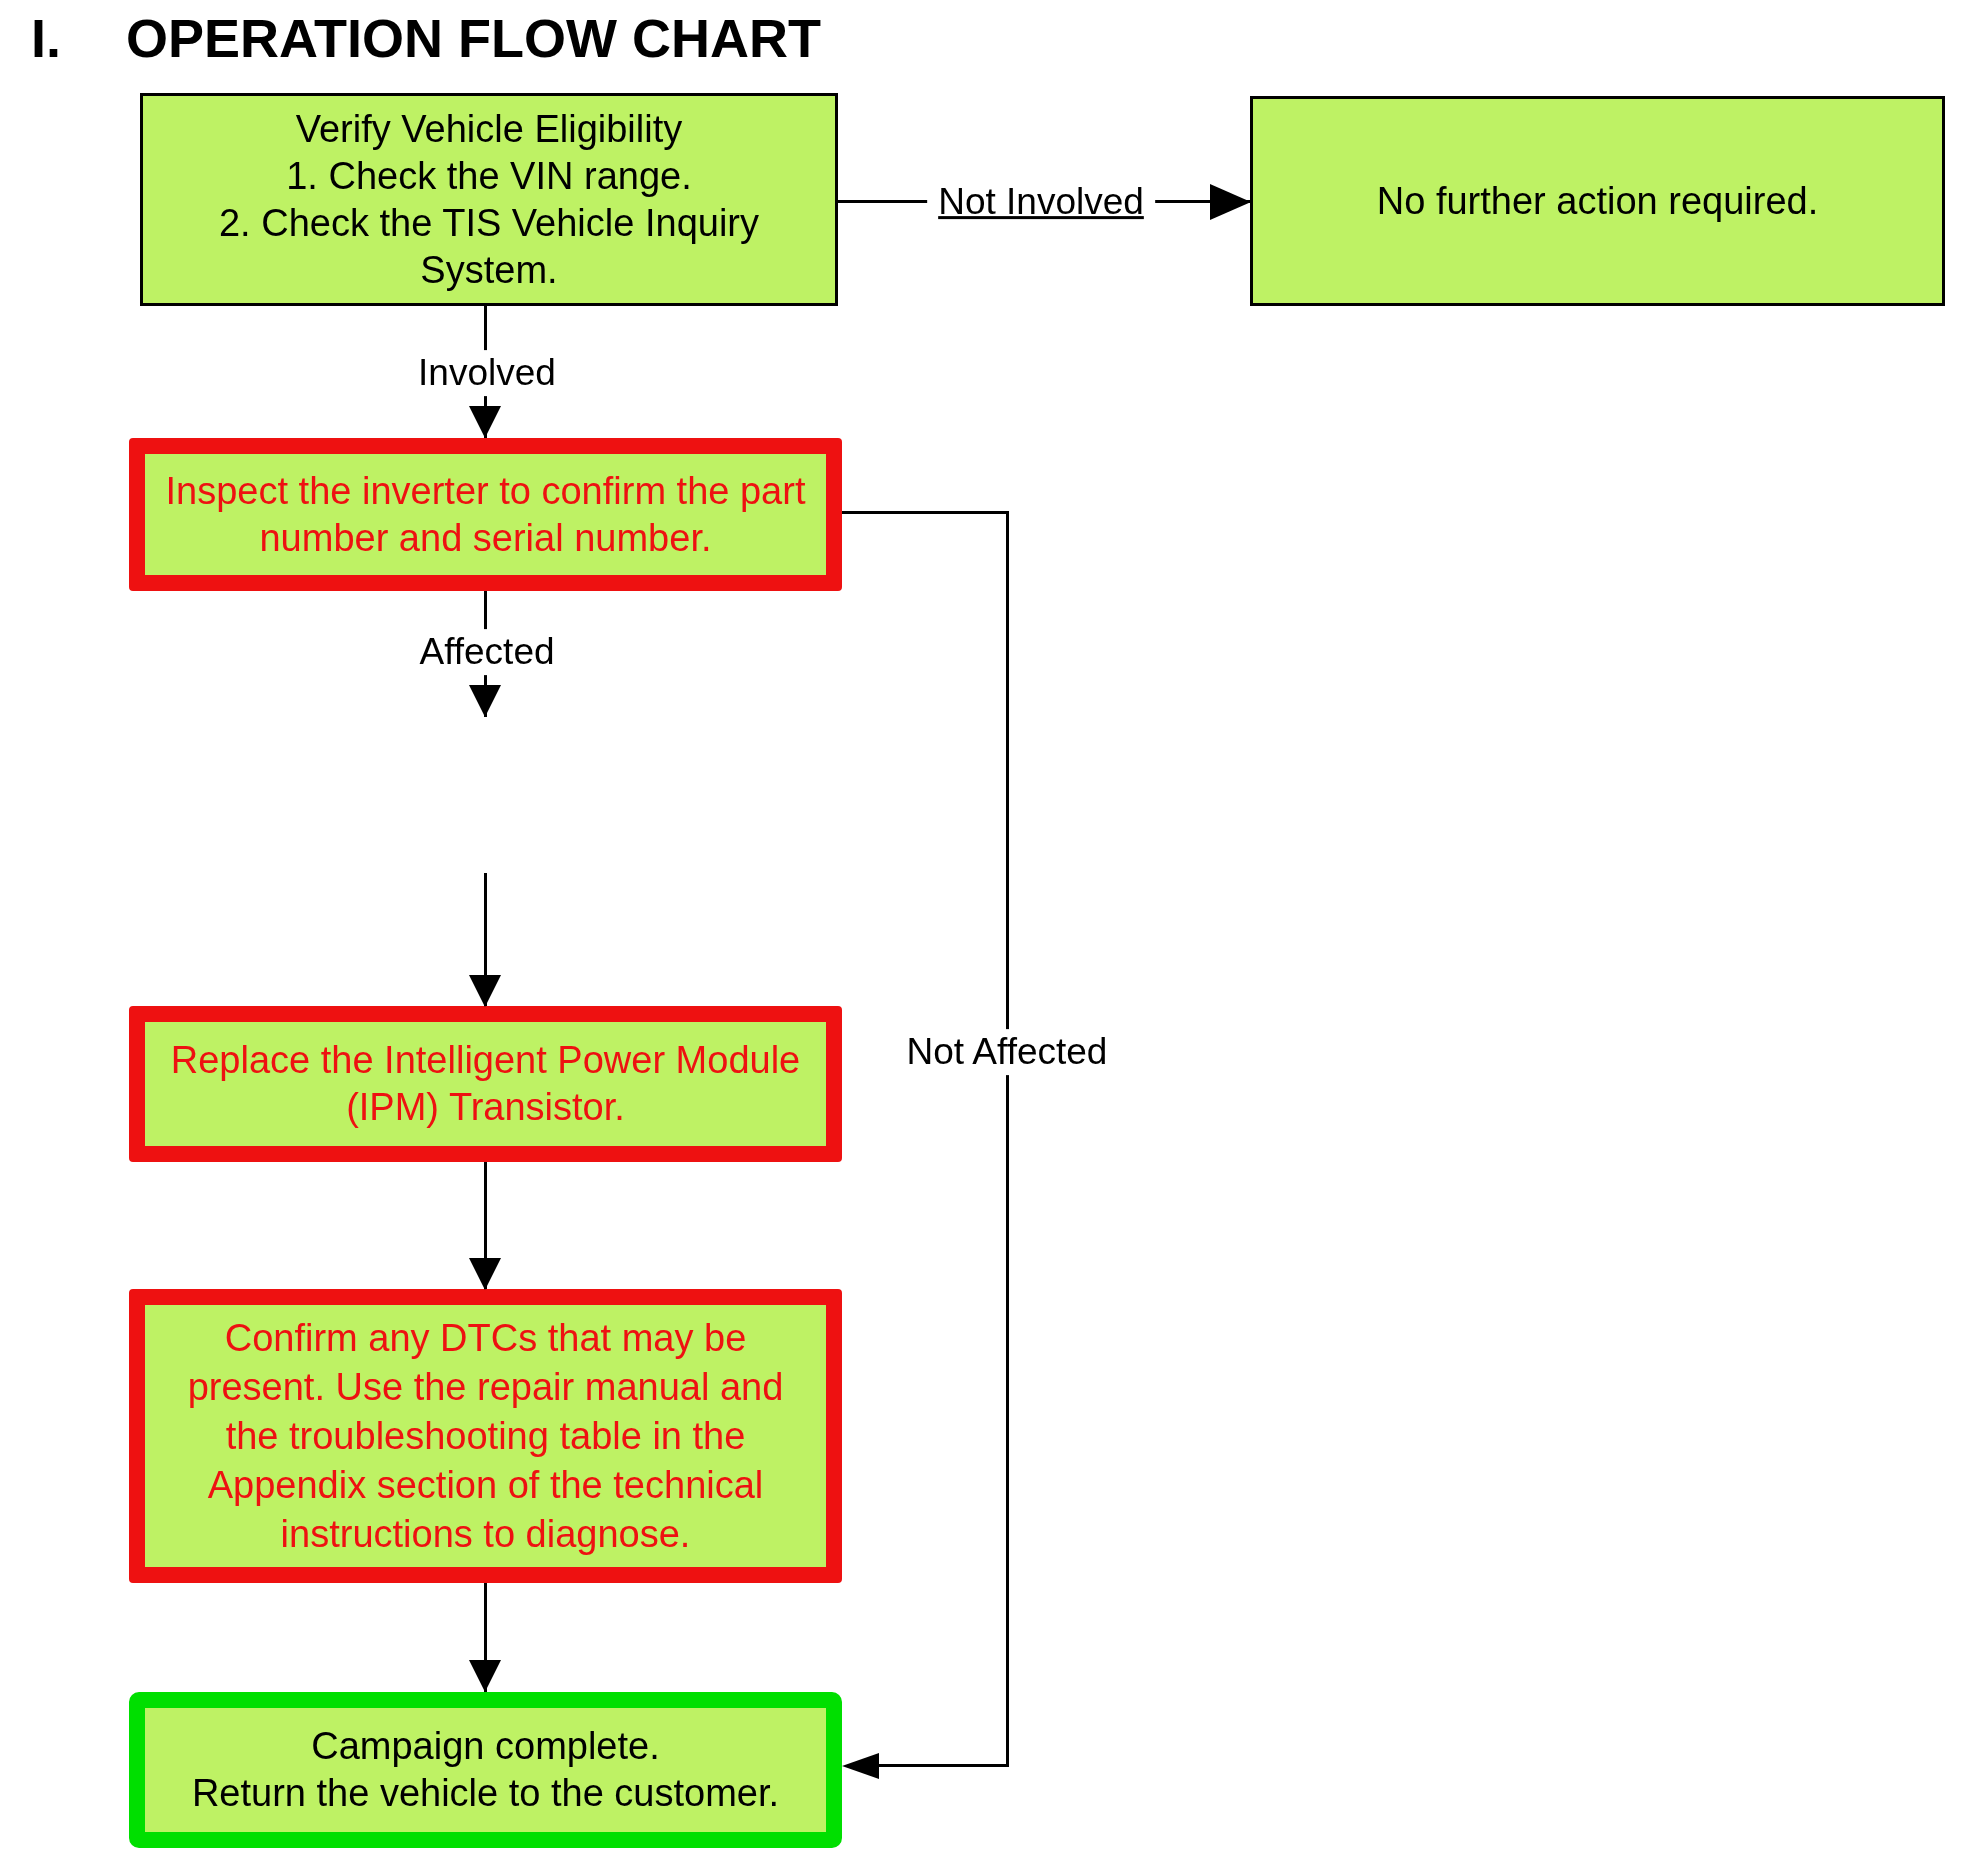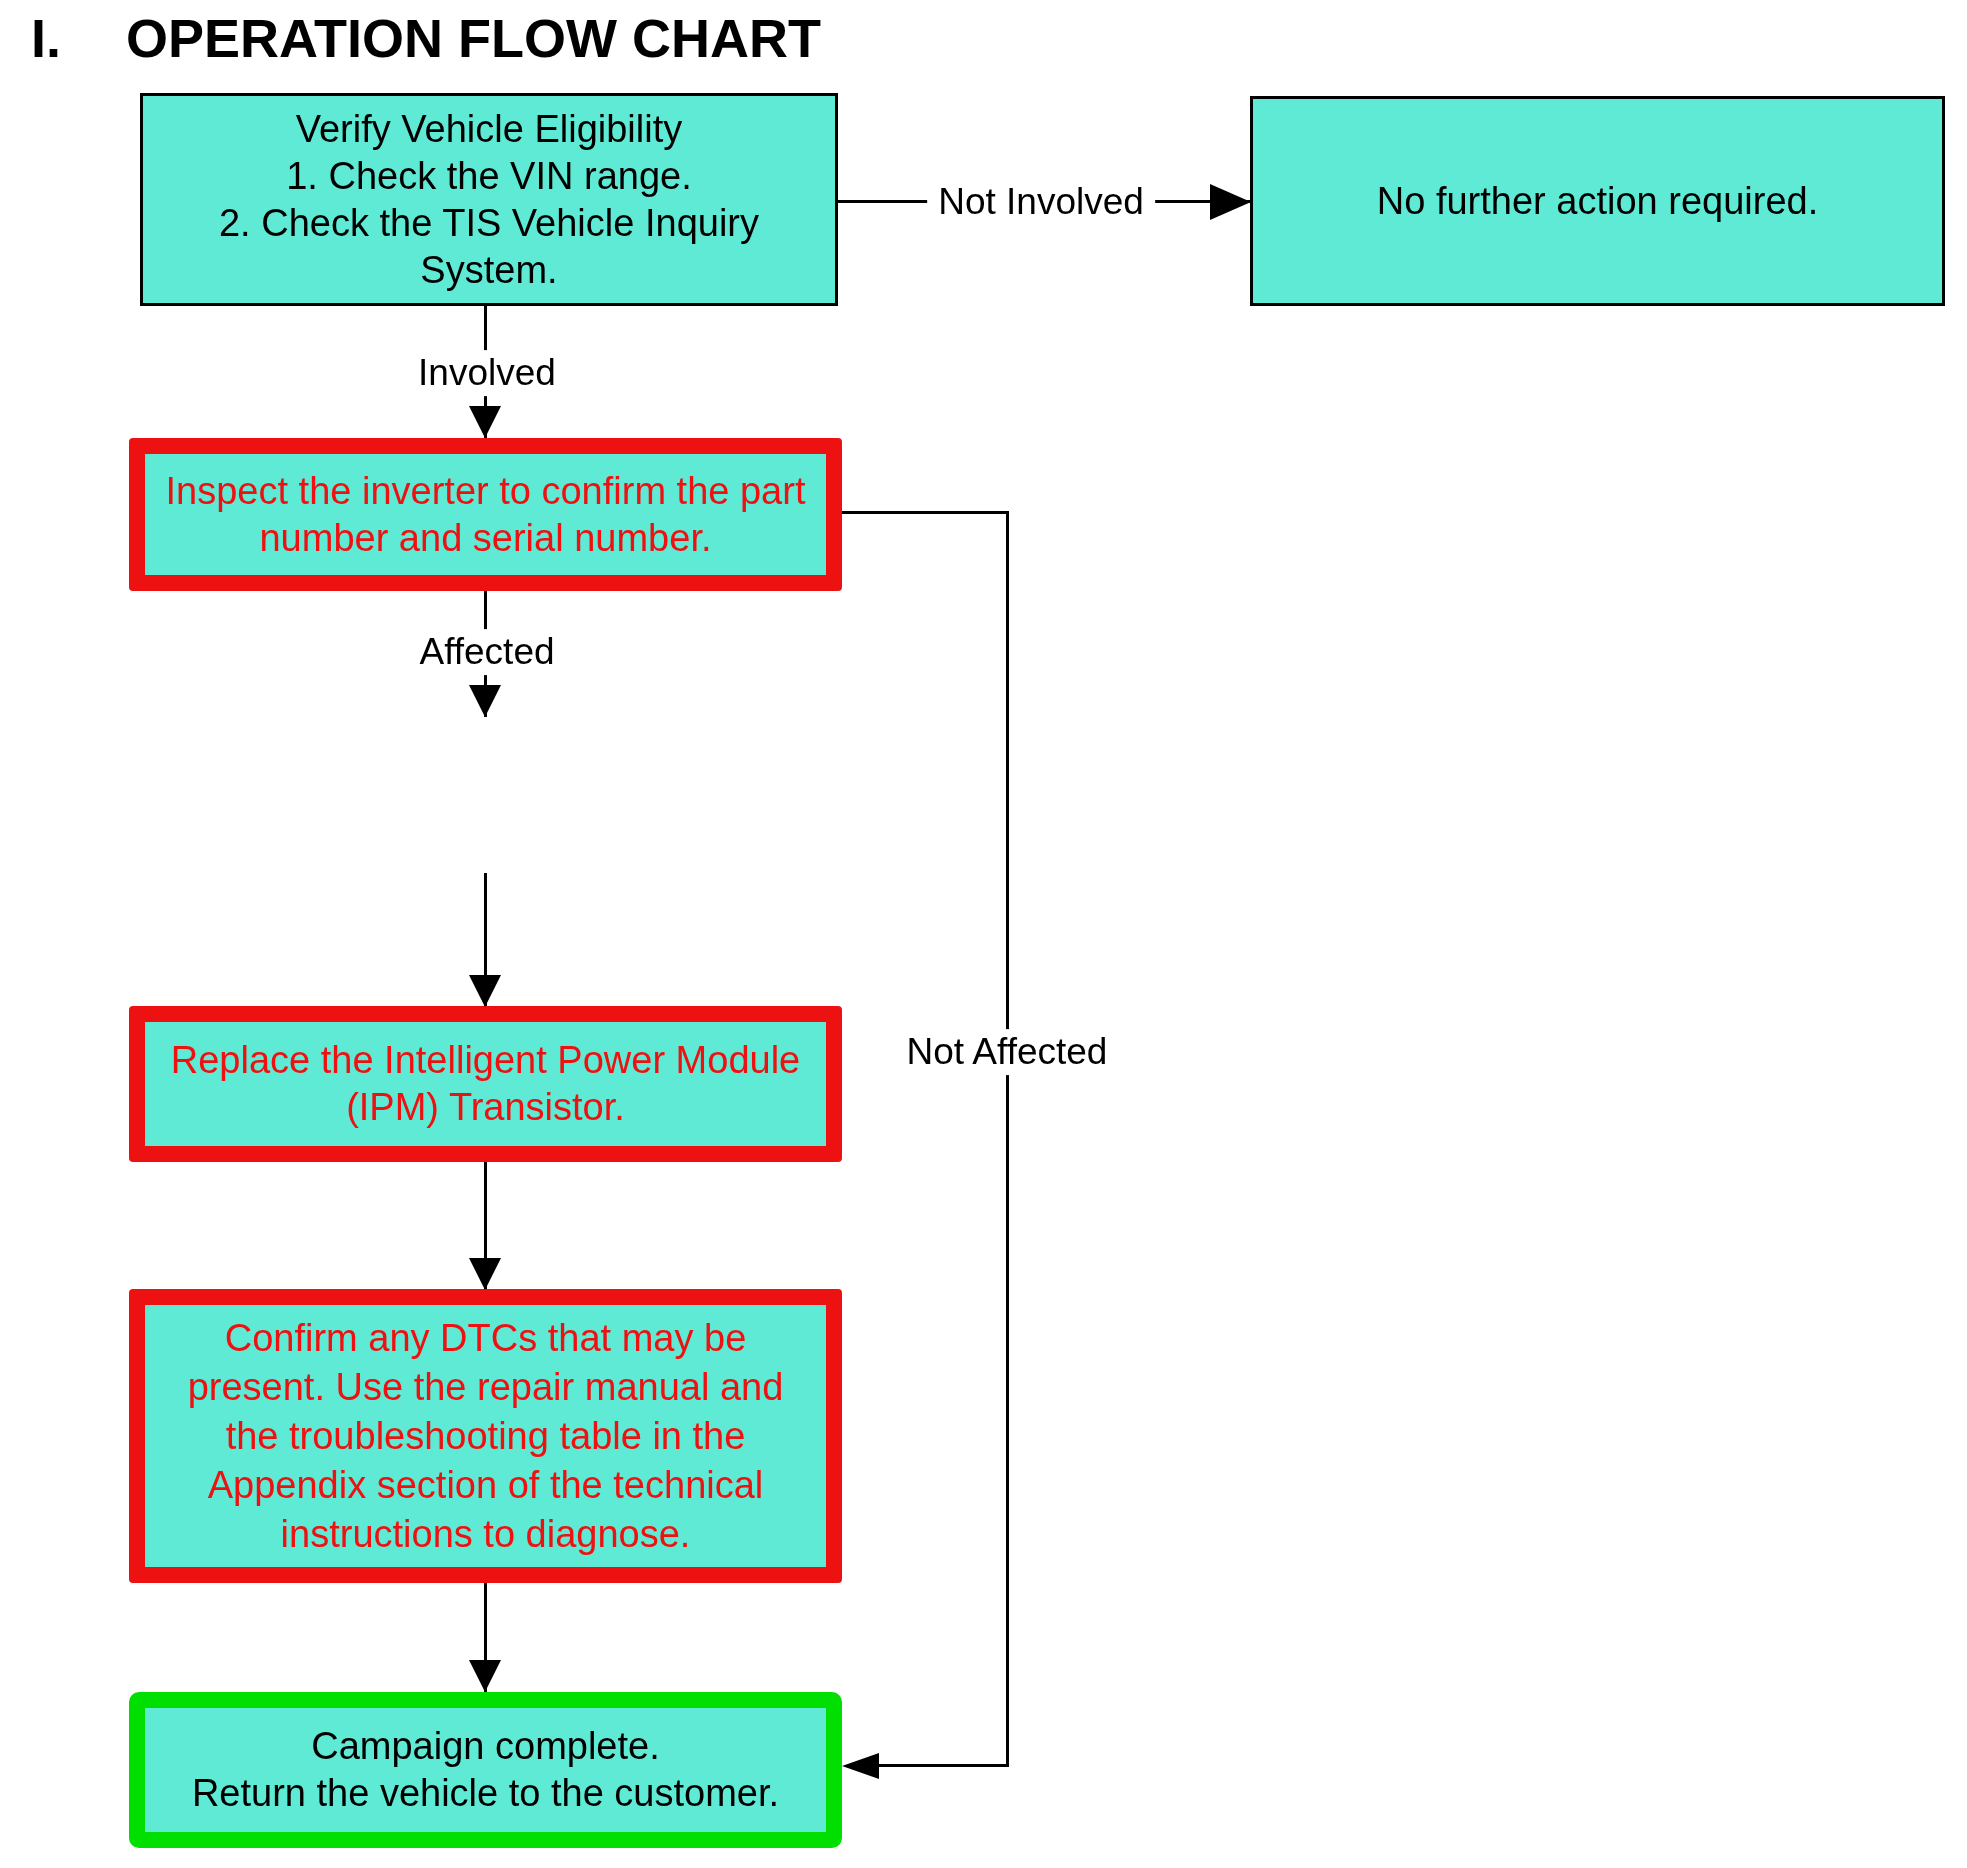--- a/index.html
+++ b/index.html
@@ -25,21 +25,21 @@
     gap:65px;
     font-size:54px;
     font-weight:700;
     letter-spacing:0px;
     white-space:nowrap;
   }
   
   .box{
     position:absolute;
     box-sizing:border-box;
-    background:#5eead4;
+    background:#bef264;
     display:flex;
     align-items:center;
     justify-content:center;
     text-align:center;
     white-space:pre-line;
     font-size:38px;
     line-height:47px;
   }
   .black-box{ border:3.7px solid var(--ink); }
   .red-box{
@@ -102,21 +102,21 @@
   #ln-bypass-bottom { left:870px;  top:1764px; width:139px;  height:2.8px; }
 
   #ar-notinv   { left:1210px; top:184px; }
   #ar-involved { left:469px;  top:406px; }
   #ar-affected { left:469px;  top:685px; }
   #ar-c2       { left:469px;  top:975px; }
   #ar-c3       { left:469px;  top:1258px; }
   #ar-c4       { left:469px;  top:1660px; }
   #ar-bypass   { left:842px;  top:1753px; }
 
-  #lbl-notinv   { left:1041px; top:202px; }
+  #lbl-notinv   { left:1041px; top:202px;text-decoration:underline; }
   #lbl-involved { left:487px;  top:373px; }
   #lbl-affected { left:487px;  top:652px; }
   #lbl-notaff   { left:1007px; top:1052px; }
 </style>
 </head>
 <body>
 
 <div id="page">
 
   <div class="title">

